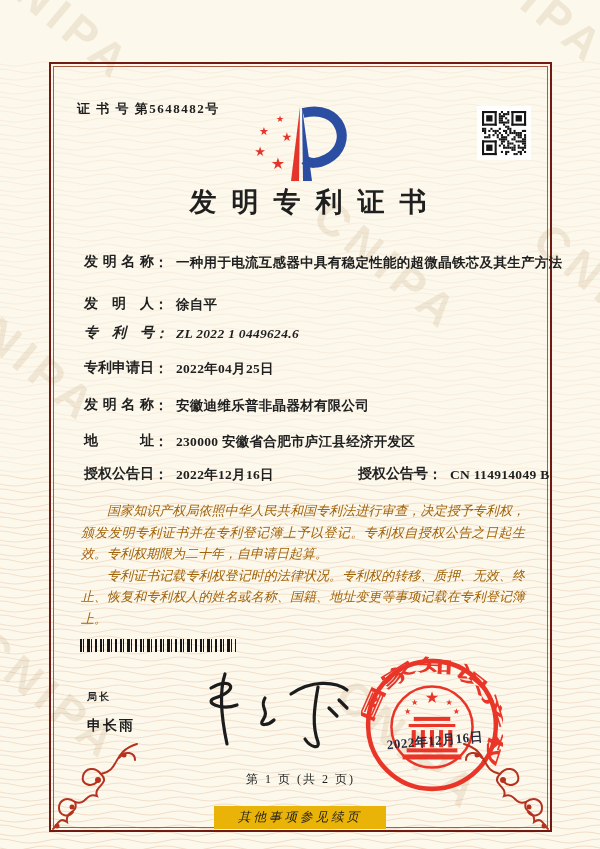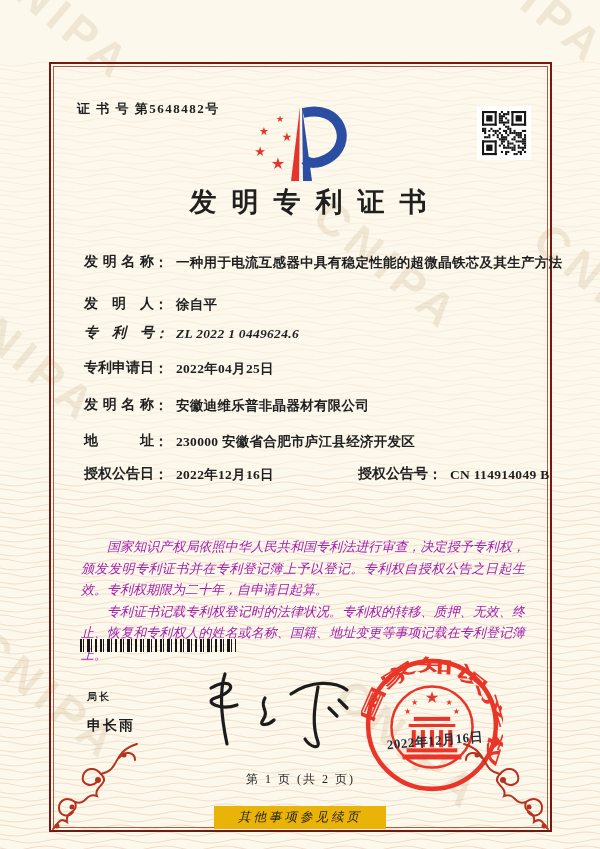--- a/index.html
+++ b/index.html
@@ -35,21 +35,21 @@
   .flabel{
     display:inline-block; width:70px; font-size:14px; font-weight:bold;
     text-align:justify; text-align-last:justify; vertical-align:top;
   }
   .fcolon{font-size:14px; font-weight:bold; margin-right:8px;}
   .fvalue{font-size:13.5px; font-weight:bold; letter-spacing:0.3px;}
   .pair2{position:absolute; left:258px; top:0; white-space:nowrap;margin-left:16px;}
   .paras{
     position:absolute; left:30px; top:436px; width:444px;
     font-style:italic; font-size:13px; line-height:21.5px; text-align:justify;
-    color:#a21caf; font-weight:500;margin-top:36px;
+    color:#a16207; font-weight:500;
   }
   .paras p{margin:0; text-indent:2em;}
   .barcode{
     position:absolute; left:29px; top:575px; width:156px; height:13px;
     background:repeating-linear-gradient(90deg,
       #161616 0 2px, transparent 2px 3px,
       #161616 3px 4px, transparent 4px 7px,
       #161616 7px 10px, transparent 10px 11px,
       #161616 11px 12px, transparent 12px 15px,
       #161616 15px 17px, transparent 17px 20px);

